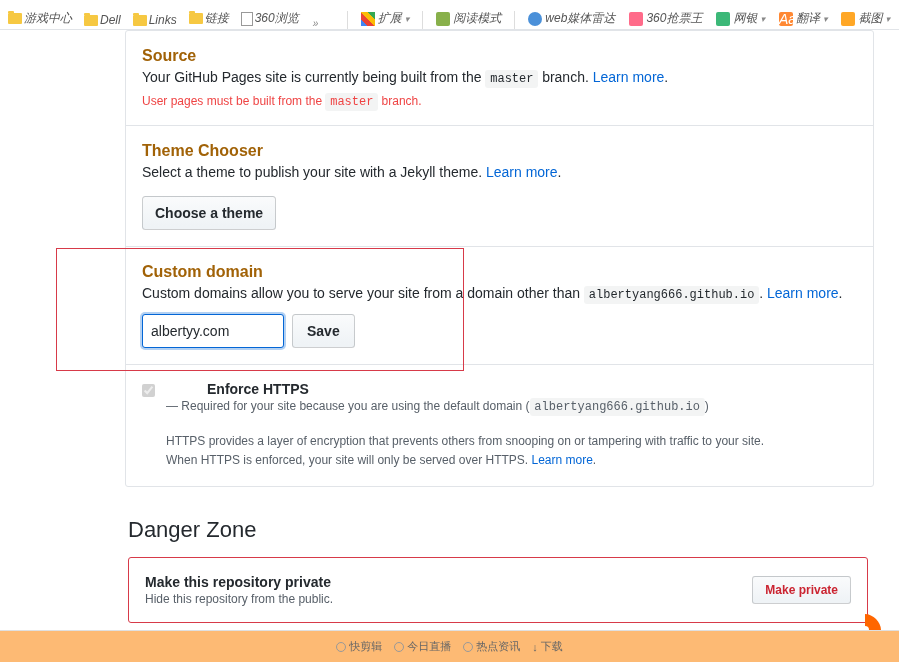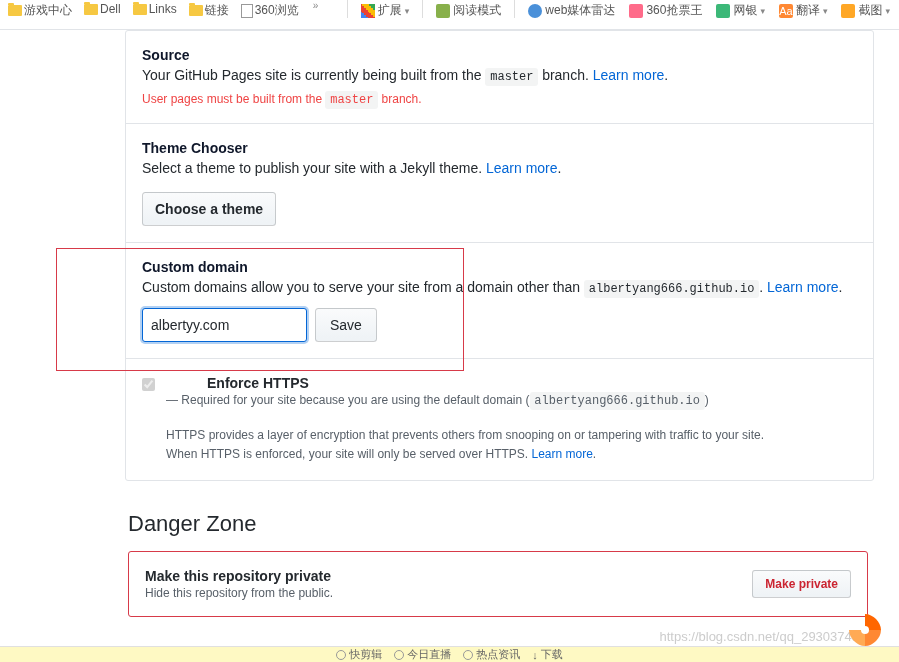--- a/index.html
+++ b/index.html
@@ -1,70 +1,70 @@
 <!DOCTYPE html>
 <html><head>
   <meta charset="utf-8">
   <style>
     * { box-sizing: border-box; margin: 0; padding: 0; }
     body { font-family: -apple-system, BlinkMacSystemFont, "Segoe UI", Helvetica, Arial, sans-serif; font-size: 14px; color: #24292e; background: #fff; width: 899px; height: 662px; overflow: hidden; position: relative; }
     
     
-    .browser-bar { height: 30px; background: #fff; border-bottom: 1px solid #e1e4e8; display: flex; align-items: flex-start; padding: 0 4px; gap: 4px; font-size: 12px; color: #555; }
+    .browser-bar { height: 30px; background: #fff; border-bottom: 1px solid #e1e4e8; display: flex; align-items: flex-end; padding: 0 4px; gap: 4px; font-size: 12px; color: #555; font-style: italic; }
     .bookmark-folder { display: flex; align-items: center; gap: 2px; padding: 2px 4px; cursor: pointer; }
     .folder-icon { width: 14px; height: 11px; background: #f6c842; border-radius: 1px; display: inline-block; position: relative; }
     .folder-icon::before { content: ''; position: absolute; top: -2px; left: 0; width: 6px; height: 2px; background: #f6c842; border-radius: 1px 1px 0 0; }
     .page-icon { width: 12px; height: 14px; background: #fff; border: 1px solid #999; display: inline-block; }
     .bar-spacer { flex: 1; }
     .bar-divider { width: 1px; height: 18px; background: #ddd; margin: 0 4px; }
     .toolbar-btn { display: flex; align-items: center; gap: 3px; padding: 2px 5px; cursor: pointer; }
     .ext-icon { width: 14px; height: 14px; display: inline-block; }
     .ext-icon.apps { background: linear-gradient(45deg, #4285f4 25%, #ea4335 25% 50%, #fbbc05 50% 75%, #34a853 75%); }
     .ext-icon.read { background: #88b04b; border-radius: 2px; }
     .ext-icon.web { background: #4a90d9; border-radius: 50%; }
     .ext-icon.ticket { background: #ff6b8a; border-radius: 2px; }
     .ext-icon.bank { background: #3cb878; border-radius: 2px; }
-    .ext-icon.trans { background: #ff8833; border-radius: 2px; color:#fff; font-size:11px; line-height:14px; text-align:center; }
+    .ext-icon.trans { background: #ff8833; border-radius: 2px; color:#fff; font-size:14px; line-height:14px; text-align:center; }
     .ext-icon.shot { background: #ffa726; border-radius: 2px; }
     .chevron-down { font-size: 9px; color: #888; }
     .more-arrow { font-size: 10px; color: #888; padding: 0 6px; }
     
     
     .page { padding: 0; }
     .settings-box { margin-left: 125px; margin-right: 25px; border: 1px solid #e1e4e8; border-radius: 3px; background: #fff; }
     .section { padding: 16px; border-bottom: 1px solid #e1e4e8; }
     .section:last-child { border-bottom: none; }
-    .section-title { font-size: 14px; font-weight: 600; color: #0f172a; margin-bottom: 4px; }
+    .section-title { font-size: 16px; font-weight: 600; color: #a16207; margin-bottom: 4px; }
     .section-desc { font-size: 14px; color: #24292e; margin-bottom: 4px; }
     .section-note { font-size: 12px; color: #ef4444; margin-top: 8px; }
     code { font-family: SFMono-Regular, Consolas, "Liberation Mono", Menlo, monospace; font-size: 12px; background: rgba(27,31,35,0.05); padding: 0.2em 0.4em; border-radius: 3px; }
     a.link { color: #0366d6; text-decoration: none; }
     .btn { display: inline-block; padding: 6px 12px; font-size: 14px; font-weight: 600; line-height: 20px; color: #24292e; background-color: #eff3f6; background-image: linear-gradient(-180deg,#fafbfc,#eff3f6 90%); border: 1px solid rgba(27,31,35,0.2); border-radius: 0.25em; cursor: pointer; margin-top: 12px; }
     
     .highlight-box { position: absolute; border: 1px solid #d73a49; pointer-events: none; }
     
     .domain-row { display: flex; gap: 8px; margin-top: 12px; align-items: center; }
-    .domain-input { padding: 6px 8px; font-size: 14px; line-height: 20px; color: #24292e; background: #fff; border: 1px solid #0366d6; border-radius: 3px; box-shadow: 0 0 0 2px rgba(3,102,214,0.3); width: 165px; outline: none; }
-    .save-btn { padding: 6px 14px; font-size: 14px; font-weight: 400; line-height: 20px; color: #24292e; background-color: #eff3f6; background-image: linear-gradient(-180deg,#fafbfc,#eff3f6 90%); border: 1px solid rgba(27,31,35,0.2); border-radius: 0.25em; cursor: pointer; }
+    .domain-input { padding: 6px 8px; font-size: 14px; line-height: 20px; color: #24292e; background: #fff; border: 1px solid #0366d6; border-radius: 3px; box-shadow: 0 0 0 2px rgba(3,102,214,0.3); width: 142px; outline: none; }
+    .save-btn { padding: 6px 14px; font-size: 14px; font-weight: 700; line-height: 20px; color: #24292e; background-color: #eff3f6; background-image: linear-gradient(-180deg,#fafbfc,#eff3f6 90%); border: 1px solid rgba(27,31,35,0.2); border-radius: 0.25em; cursor: pointer; }
     
     .checkbox-row { display: flex; align-items: flex-start; gap: 8px; }
     .checkbox { margin-top: 3px; }
     .checkbox-label { font-weight: 600; font-size: 14px; margin-left: 44px; }
     .checkbox-sub { color: #586069; font-size: 12px; margin-left: 24px; margin-top: 2px; }
     .https-note { color: #586069; font-size: 12px; margin-left: 24px; margin-top: 18px; line-height: 1.6; }
     
     .danger-heading { font-size: 22px; font-weight: 400; margin: 30px 0 14px 128px; color: #24292e; }
     .danger-box { margin-left: 128px; margin-right: 31px; border: 1px solid #d73a49; border-radius: 3px; }
     .danger-row { display: flex; justify-content: space-between; align-items: center; padding: 16px; }
     .danger-title { font-size: 14px; font-weight: 600; }
     .danger-desc { font-size: 12px; color: #586069; margin-top: 2px; }
     .danger-btn { padding: 6px 12px; font-size: 12px; font-weight: 600; color: #cb2431; background-color: #fafbfc; background-image: linear-gradient(-180deg,#fafbfc,#eff3f6 90%); border: 1px solid rgba(27,31,35,0.2); border-radius: 0.25em; cursor: pointer; }
     
     .watermark { position: absolute; right: 40px; bottom: 18px; font-size: 13px; color: #ccc; }
-    .bottom-control { position: absolute; bottom: 0; left: 0; right: 0; height: 16px; border-top: 1px solid #e0e0e0; display: flex; align-items: center; justify-content: center; gap: 12px; font-size: 11px; color: #666; background: #fef9c3; }
+    .bottom-control { position: absolute; bottom: 0; left: 0; right: 0; height: 32px; border-top: 1px solid #e0e0e0; display: flex; align-items: center; justify-content: center; gap: 12px; font-size: 11px; color: #666; background: #fdba74; }
     .bc-item { display: flex; align-items: center; gap: 3px; }
     .bc-icon { width: 10px; height: 10px; border: 1px solid #999; border-radius: 50%; display: inline-block; }
     .fan-icon { position: absolute; right: 12px; bottom: 10px; width: 44px; height: 44px; }
   </style>
 </head>
 <body>
 
 <div class="browser-bar">
   <div class="bookmark-folder">
       <span class="folder-icon"></span>

